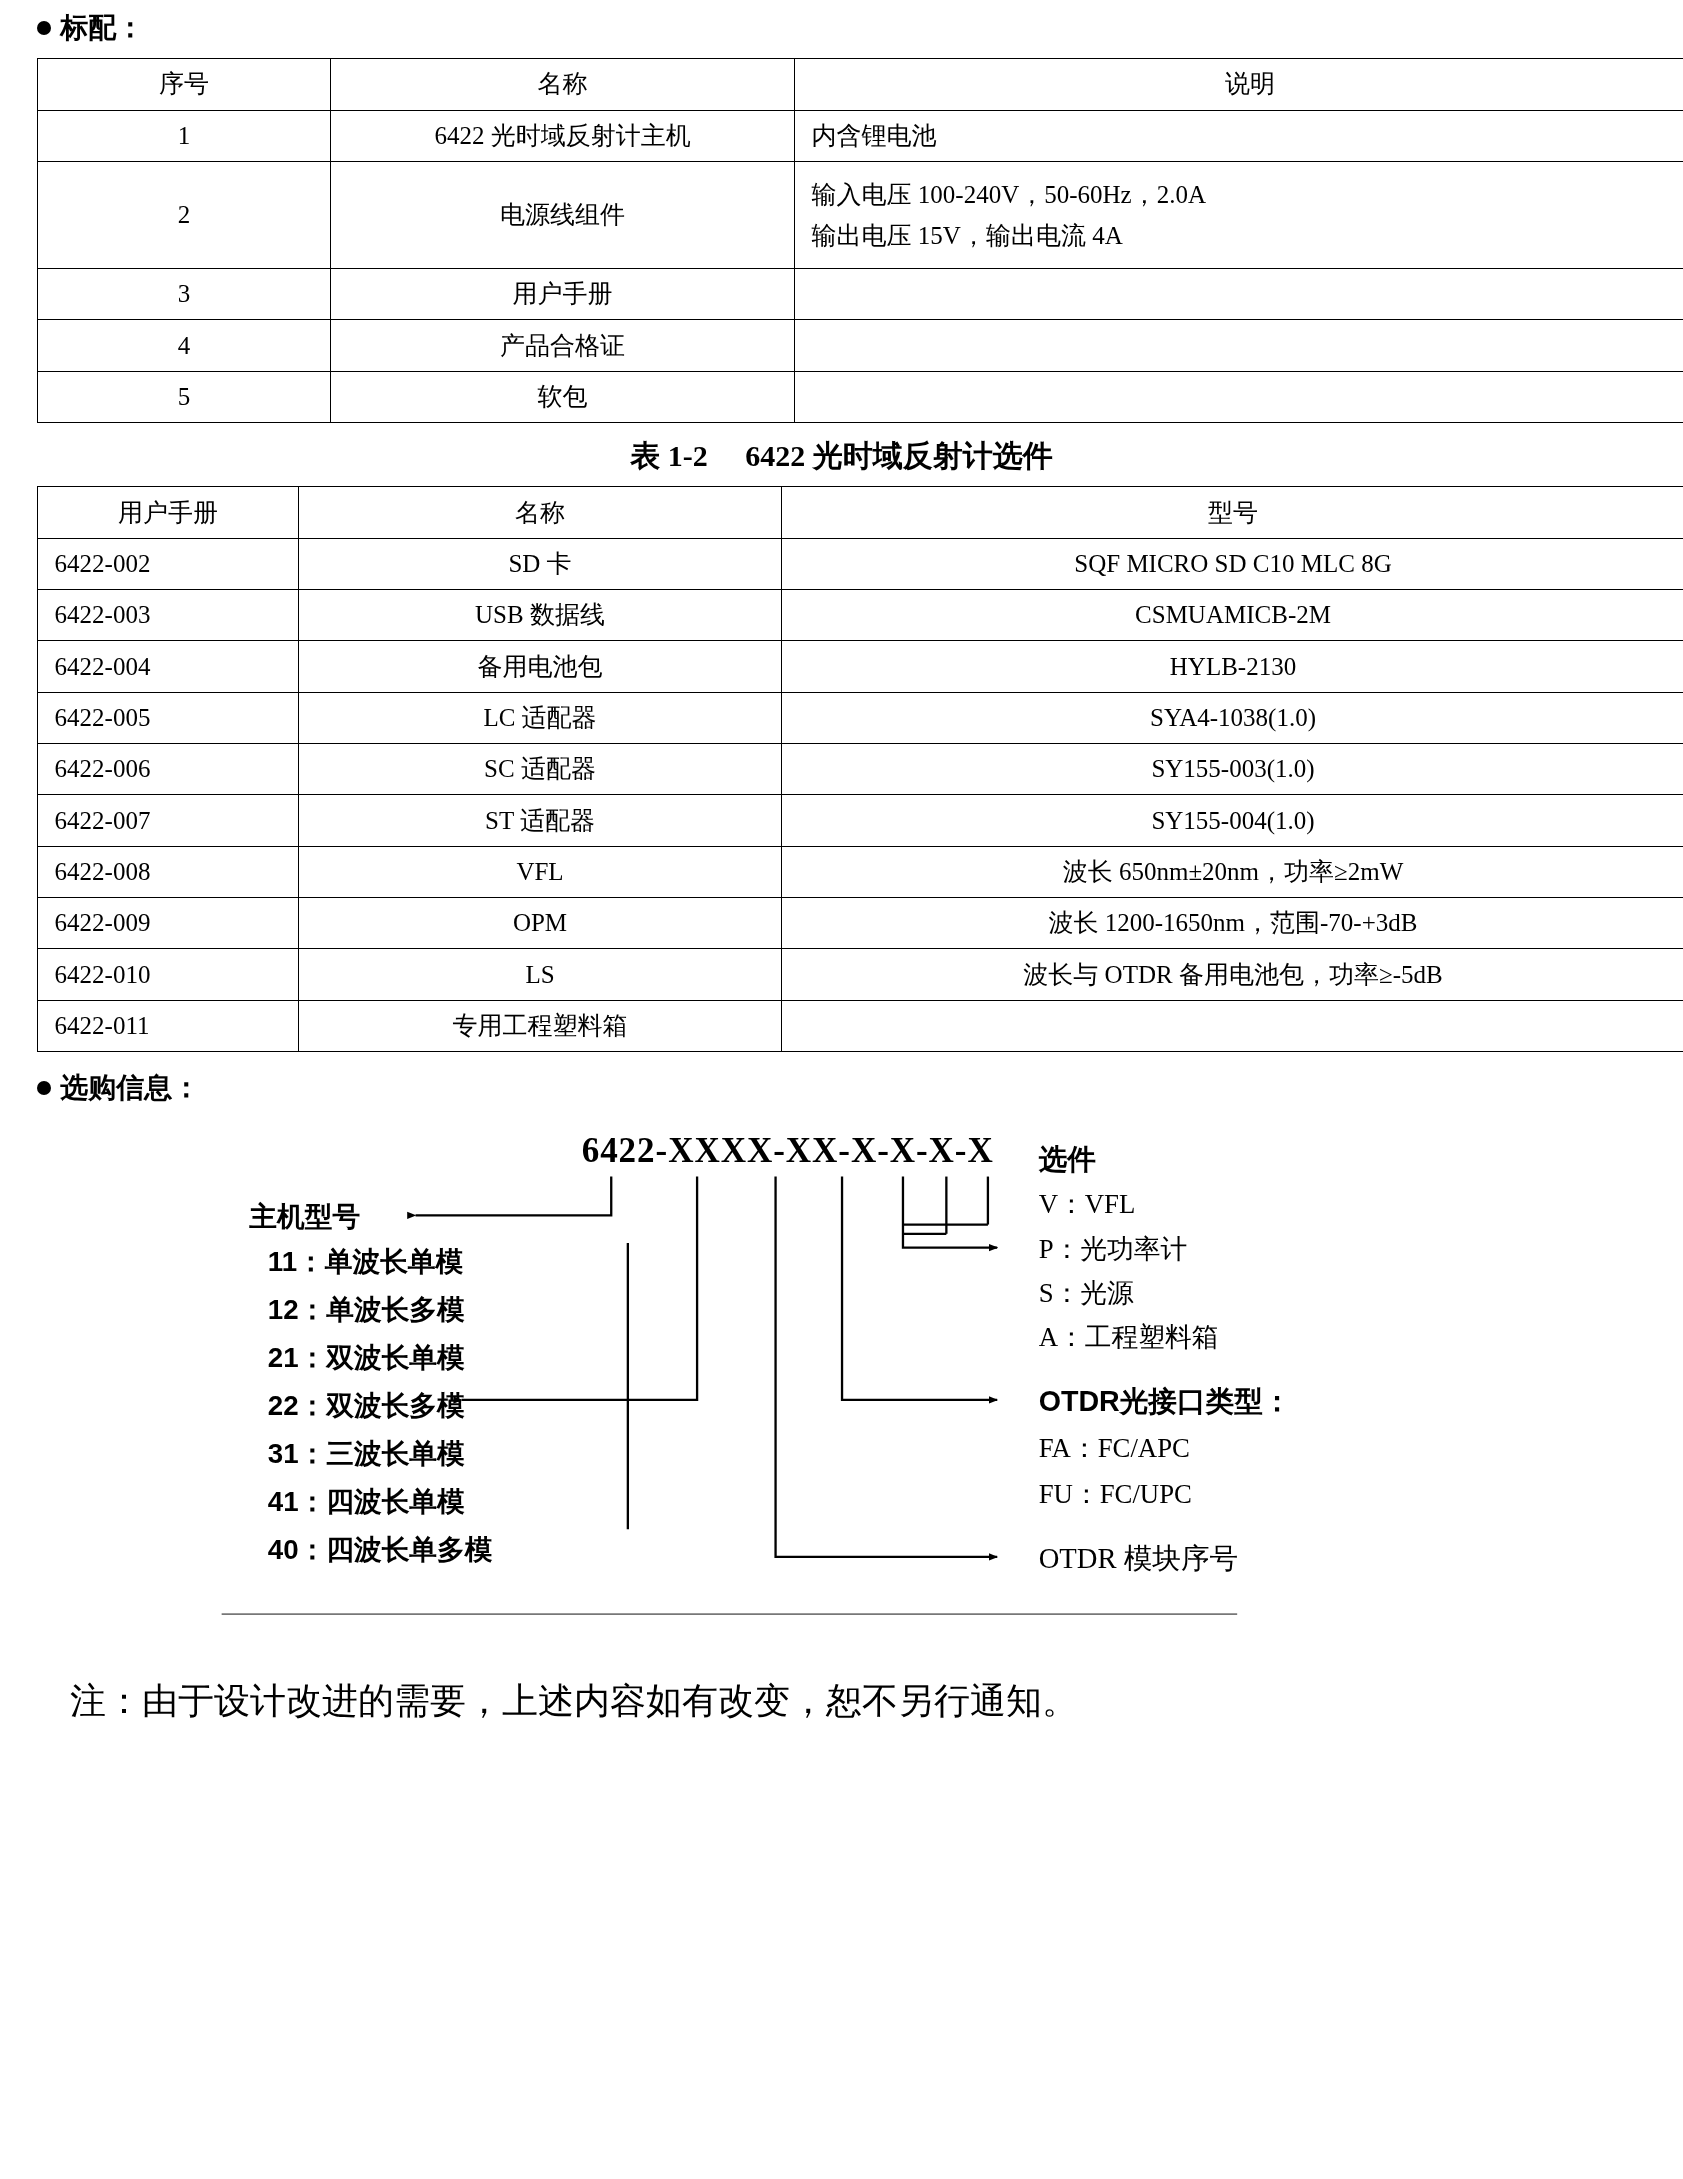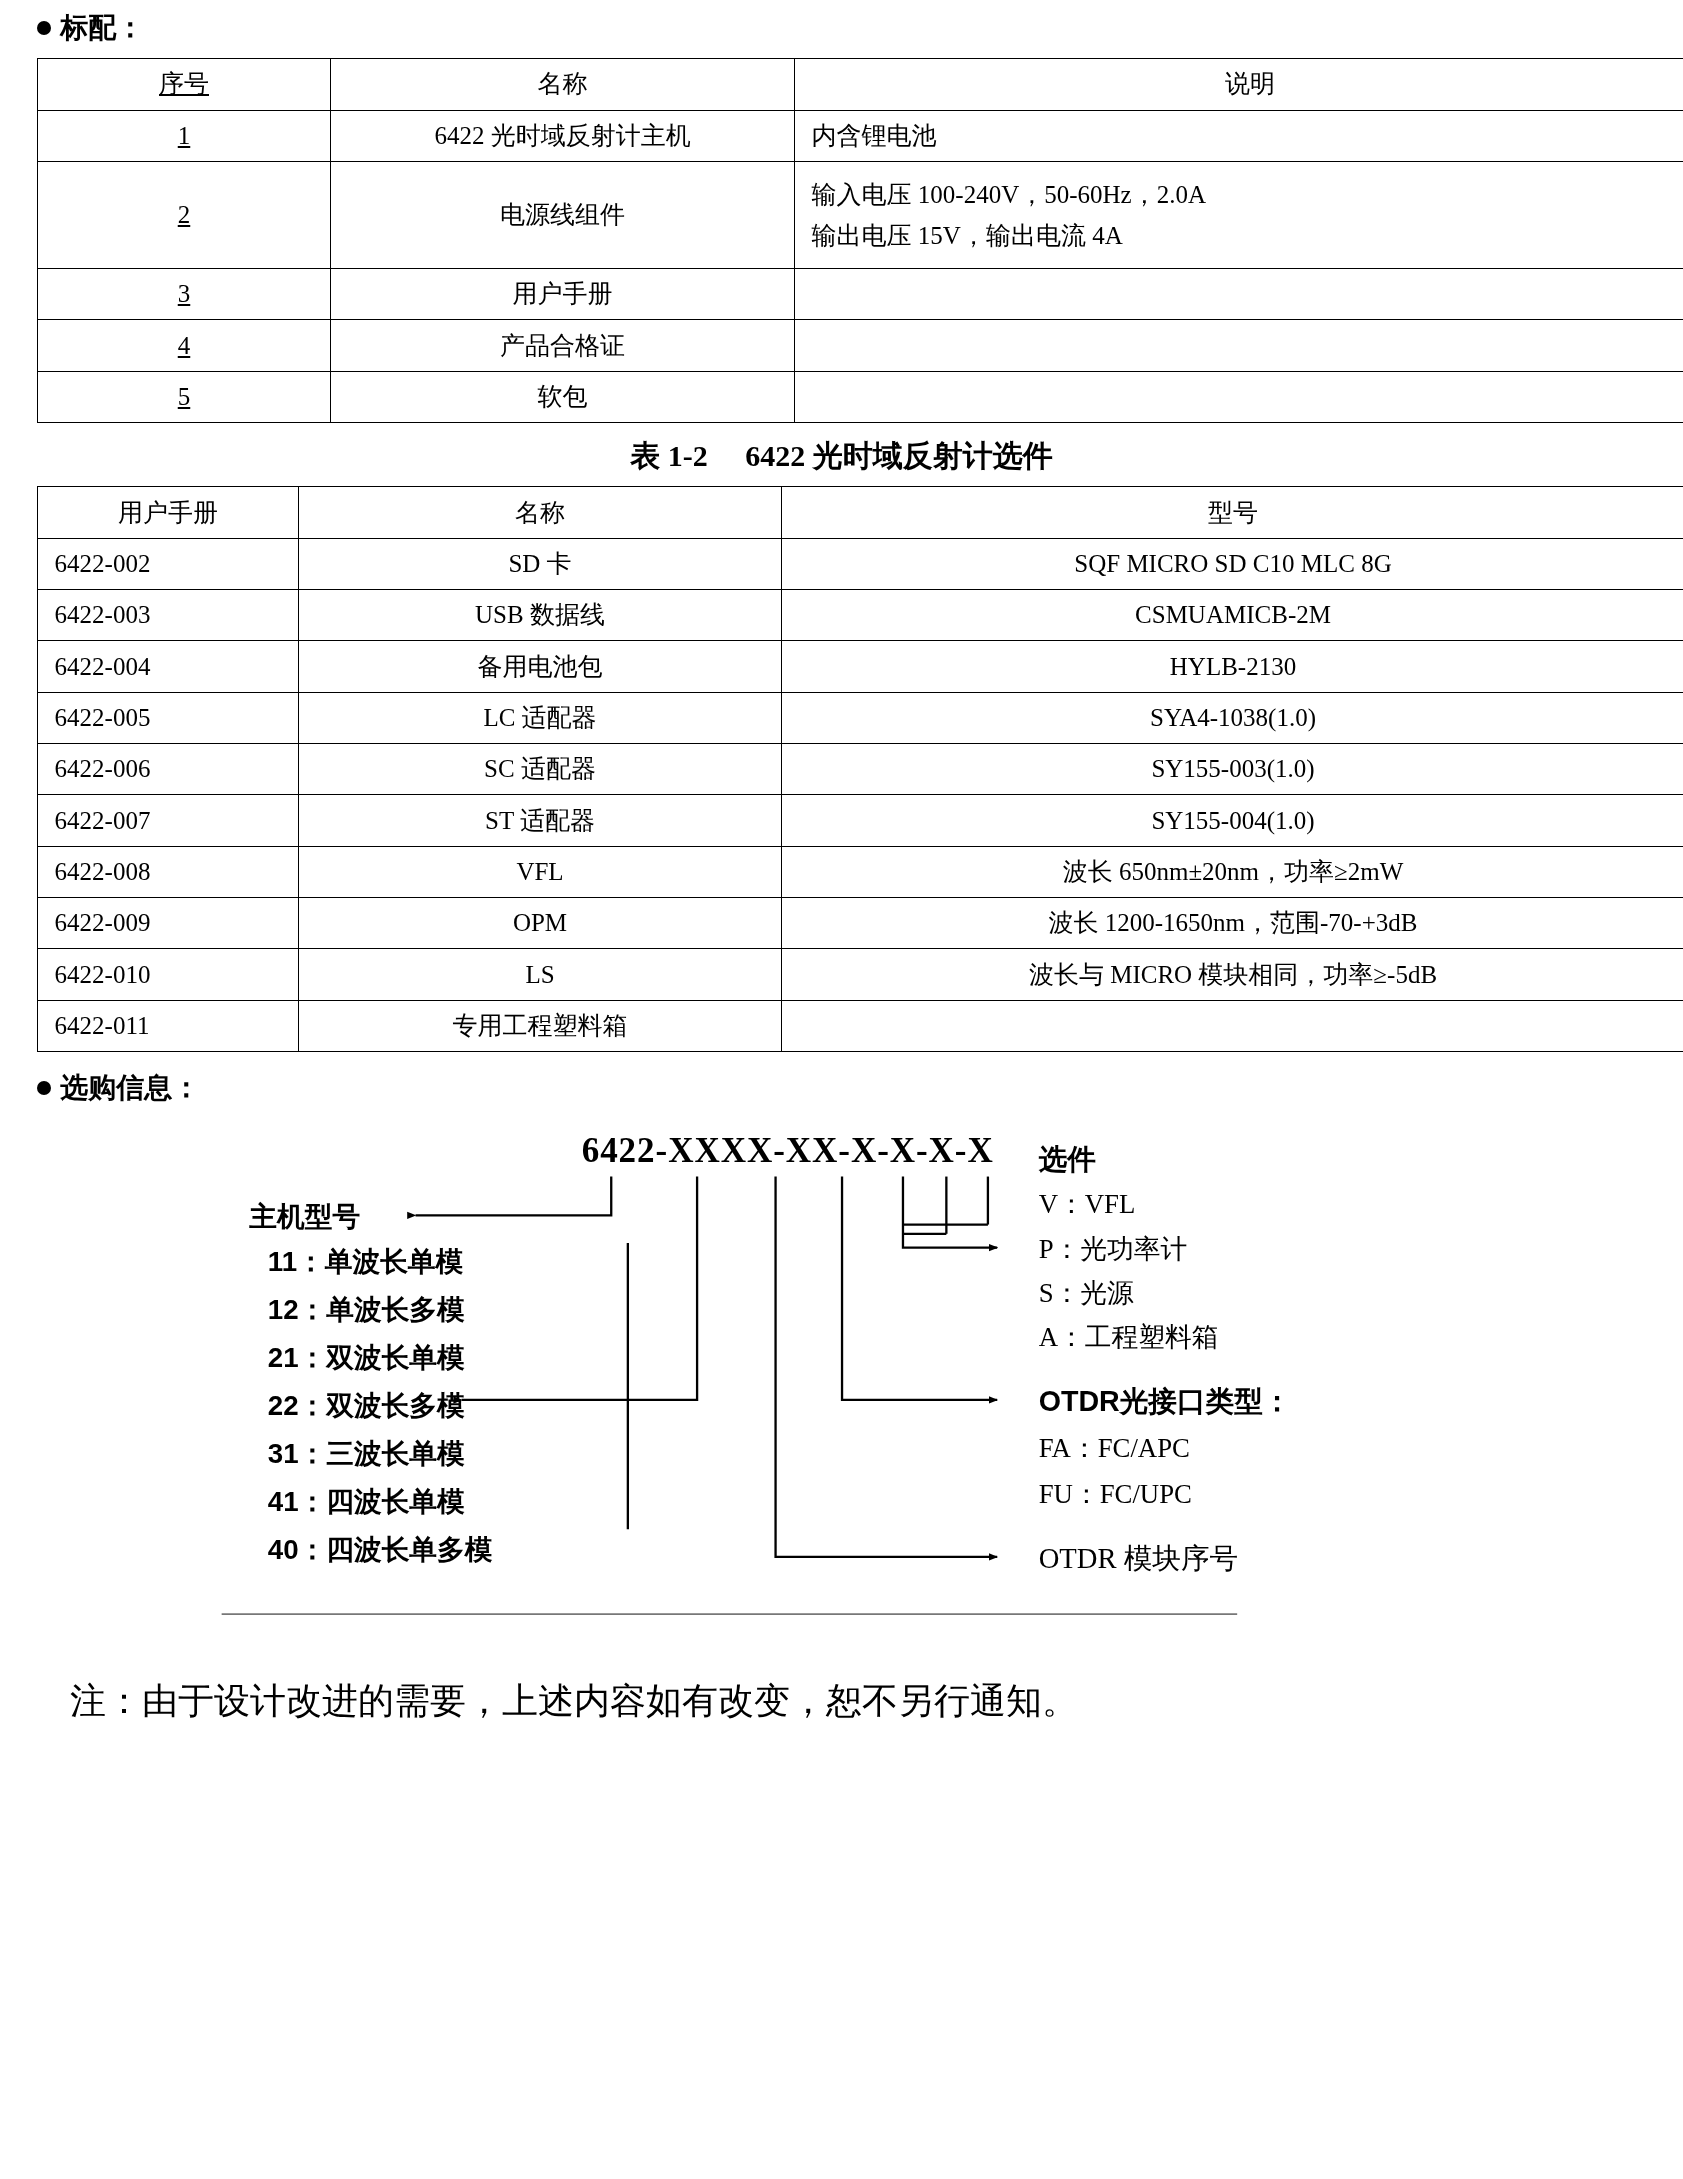--- a/index.html
+++ b/index.html
@@ -49,21 +49,21 @@
   }
   table td, table th {
     border: 1.8px solid #000;
     text-align: center;
     vertical-align: middle;
     font-size: 25px;
     font-weight: normal;
     padding: 8.3px 5.5px;
     line-height: 1.35;
   }
-  .t1 .c0 { width: 281px; text-decoration: underline; }
+  .t1 .c0 { width: 281px; }
   .t1 .c1 { width: 452px; }
   .t1 .c2 { width: 877px; text-align: left; padding-left: 16.6px; }
 
   .t2 .c0 { width: 249px; }
   .t2 .c1 { width: 471px; }
   .t2 .c2 { width: 891px; }
 
   .cell-left { text-align: left; padding-left: 16.6px; }
   .multiline-cell div { margin: 7.4px 0; }
 
@@ -189,21 +189,21 @@
         <td class="c2">波长 650nm±20nm，功率≥2mW</td>
       </tr>
       <tr>
         <td class="c0 cell-left">6422-009</td>
         <td class="c1">OPM</td>
         <td class="c2">波长 1200-1650nm，范围-70-+3dB</td>
       </tr>
       <tr>
         <td class="c0 cell-left">6422-010</td>
         <td class="c1">LS</td>
-        <td class="c2">波长与 MICRO 模块相同，功率≥-5dB</td>
+        <td class="c2">波长与 OTDR 备用电池包，功率≥-5dB</td>
       </tr>
       <tr>
         <td class="c0 cell-left">6422-011</td>
         <td class="c1">专用工程塑料箱</td>
         <td class="c2"></td>
       </tr>
     </tbody>
       </table>
 
     <div class="bullet-head" style="margin-top:16.6px;">

